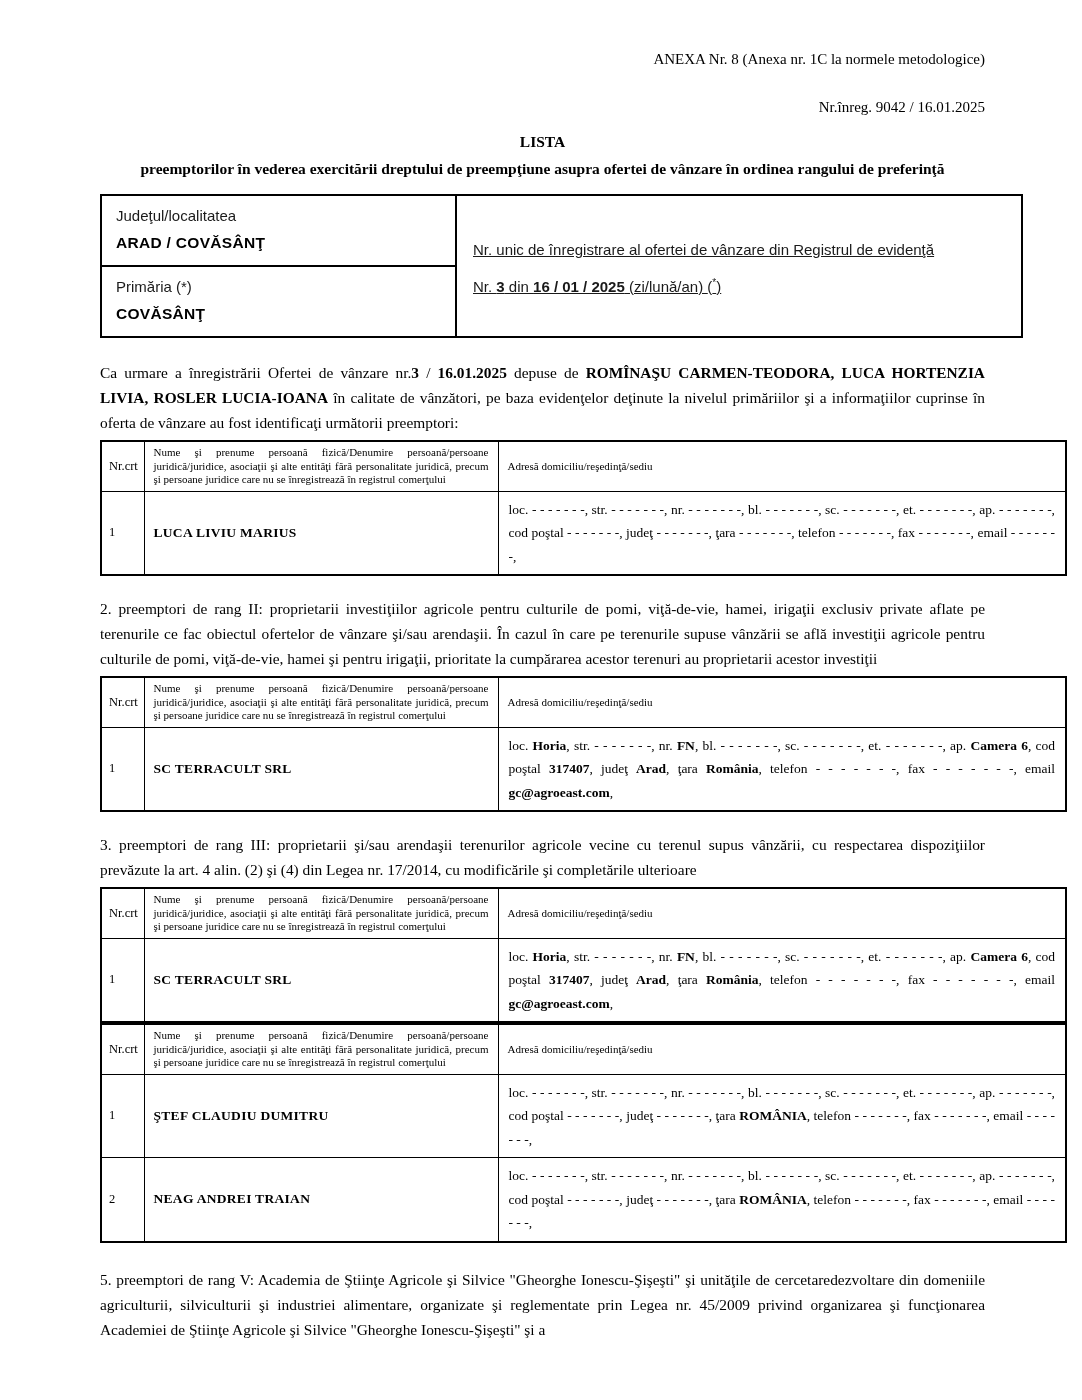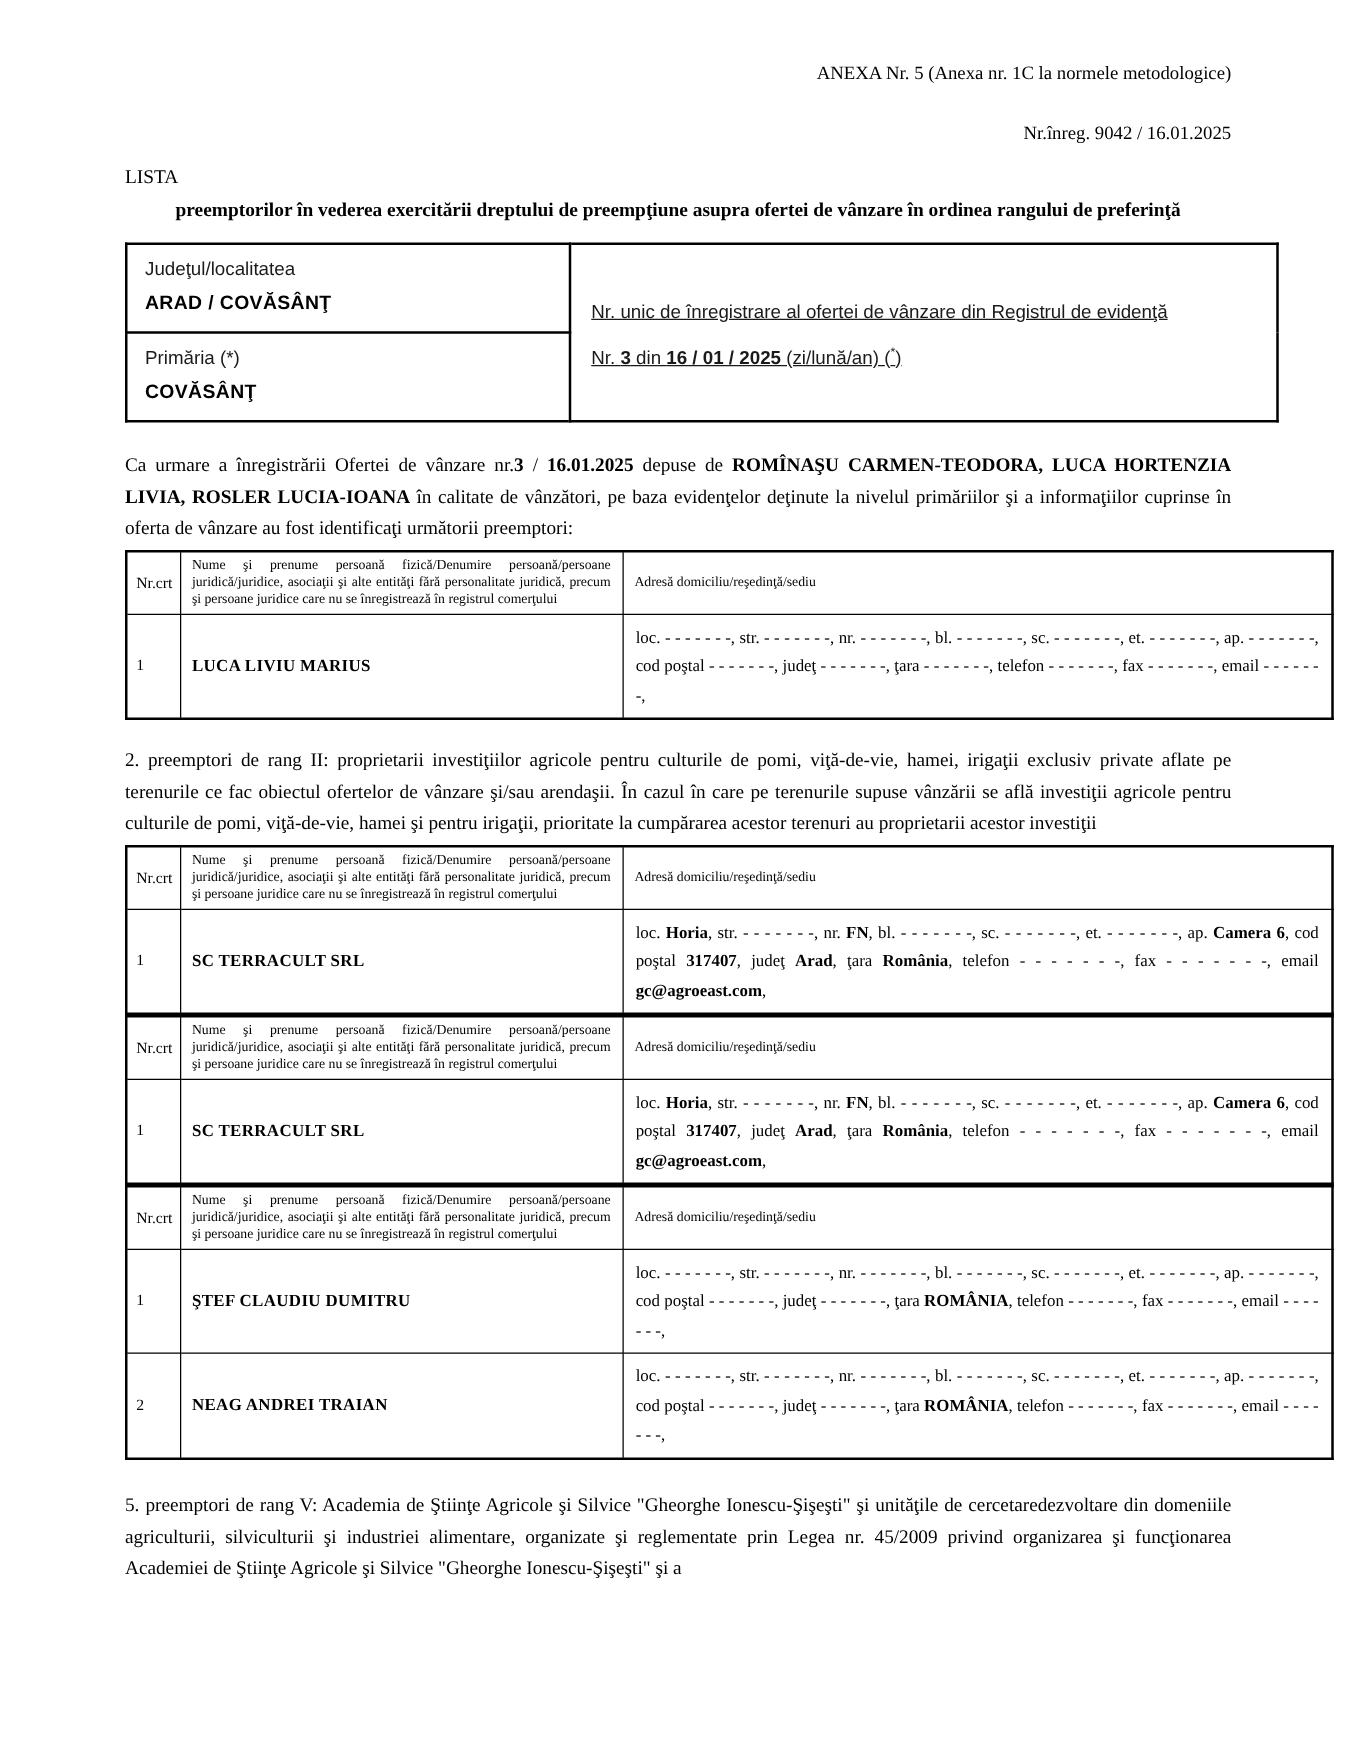--- a/index.html
+++ b/index.html
@@ -6,21 +6,21 @@
   html,body { background:#ffffff; }
   body {
     width:1082px; height:1400px; overflow:hidden;
     font-family:"Liberation Serif", serif; color:#000;
   }
   .page { width:1082px; height:1400px; padding:50px 97px 0 100px; background:#fff; }
 
   .hdr-right { text-align:right; font-size:15px; line-height:19px; }
   .anexa { margin-bottom:29px; }
   .regline { margin-bottom:11px; }
-  .title { font-weight:400; text-align:left; font-size:15.5px; line-height:27px; }
+  .title { font-weight:700; text-align:center; font-size:15.5px; line-height:27px; }
   .subtitle { font-weight:700; text-align:center; font-size:15.5px; line-height:28px; margin-bottom:11px; }
 
   
   .info-table { width:885px; border-collapse:collapse; font-family:"Liberation Sans", sans-serif; margin-bottom:22px; table-layout:fixed; }
   .info-table td { border:2px solid #000; }
   .it-left { width:355px; padding:11px 14px 8px; font-size:15px; vertical-align:top; height:71px; }
   .it-label { margin-bottom:10px; color:#1a1a1a; }
   .it-value { font-weight:700; font-size:15.5px; letter-spacing:.3px; }
   .it-right { width:566px; padding:12px 16px; vertical-align:middle; font-size:15px; color:#1a1a1a;text-decoration:underline; }
   .it-reg-text { text-align:justify; line-height:33px; }
@@ -45,21 +45,21 @@
   .name-cell { font-weight:700; font-size:13.5px; letter-spacing:.3px; padding:4px 9px; }
   .addr-cell { font-size:13.5px; line-height:23.5px; text-align:justify; padding:6px 10px; }
   .data-row td { height:71px; }
   .data-row-short td { height:66px; }
 </style>
 </head>
 <body>
 
 <div class="page">
 
-  <div class="hdr-right anexa">ANEXA Nr. 5 (Anexa nr. 1C la normele metodologice)</div>
+  <div class="hdr-right anexa">ANEXA Nr. 8 (Anexa nr. 1C la normele metodologice)</div>
   <div class="hdr-right regline">Nr.înreg. 9042 / 16.01.2025</div>
   <div class="title">LISTA</div>
   <div class="subtitle">preemptorilor în vederea exercitării dreptului de preempţiune asupra ofertei de vânzare în ordinea rangului de preferinţă</div>
 
   <table class="info-table">
     <tbody>
       <tr>
         <td class="it-left">
           <div class="it-label">Judeţul/localitatea</div>
           <div class="it-value"><span style="font-weight: 700;">ARAD</span><span> / </span><span style="font-weight: 700;">COVĂSÂNŢ</span></div>
@@ -107,20 +107,21 @@
         <td class="c-addr th-addr">Adresă domiciliu/reşedinţă/sediu</td>
       </tr>
       <tr class="data-row">
         <td class="c-nr">1</td>
         <td class="c-name name-cell">SC TERRACULT SRL</td>
         <td class="c-addr addr-cell"><span>loc. </span><span style="font-weight: 700;">Horia</span><span>, str. - - - - - - -, nr. </span><span style="font-weight: 700;">FN</span><span>, bl. - - - - - - -, sc. - - - - - - -, et. - - - - - - -, ap. </span><span style="font-weight: 700;">Camera 6</span><span>, cod poştal </span><span style="font-weight: 700;">317407</span><span>, judeţ </span><span style="font-weight: 700;">Arad</span><span>, ţara </span><span style="font-weight: 700;">România</span><span>, telefon - - - - - - -, fax - - - - - - -, email </span><span style="font-weight: 700;">gc@agroeast.com</span><span>,</span></td>
       </tr>
     </tbody>
   </table>
 
+  <p class="para after-table">3. preemptori de rang III: proprietarii şi/sau arendaşii terenurilor agricole vecine cu terenul supus vânzării, cu respectarea dispoziţiilor prevăzute la art. 4 alin. (2) şi (4) din Legea nr. 17/2014, cu modificările şi completările ulterioare</p>
 
   <table class="ptable">
     <tbody>
       <tr class="th-row">
         <td class="c-nr">Nr.crt</td>
         <td class="c-name th-name">Nume şi prenume persoană fizică/Denumire persoană/persoane juridică/juridice, asociaţii şi alte entităţi fără personalitate juridică, precum şi persoane juridice care nu se înregistrează în registrul comerţului</td>
         <td class="c-addr th-addr">Adresă domiciliu/reşedinţă/sediu</td>
       </tr>
       <tr class="data-row">
         <td class="c-nr">1</td>

